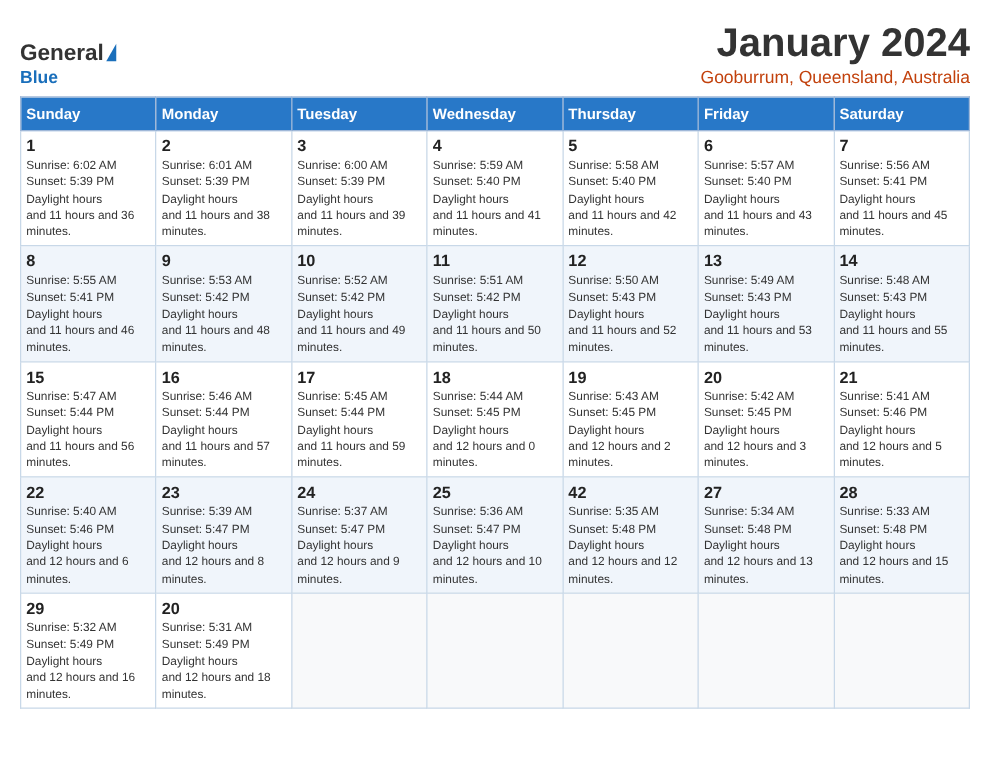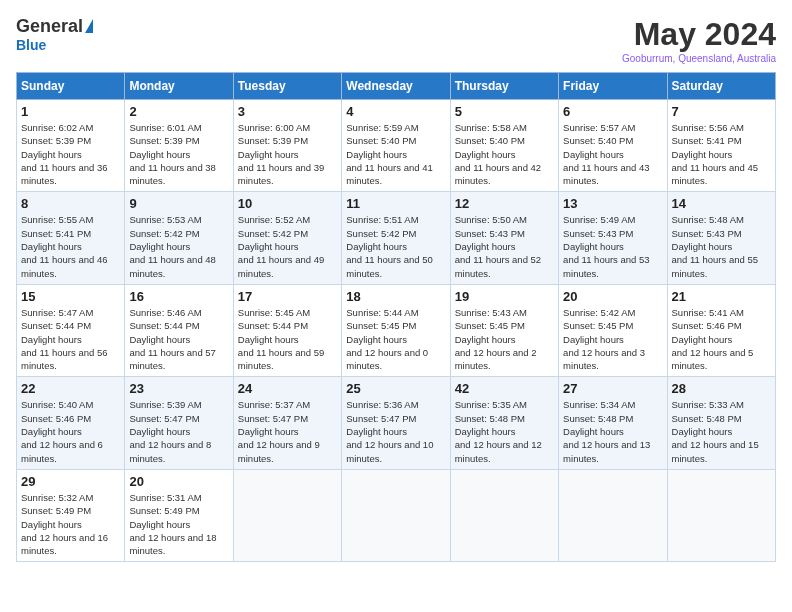--- a/index.html
+++ b/index.html
@@ -5,21 +5,21 @@
     * { box-sizing: border-box; margin: 0; padding: 0; }
     body {
       font-family: Arial, sans-serif;
       background: #fff;
       width: 792px;
       min-height: 612px;
       padding: 16px;
     }
     .header {
       display: flex;
-      align-items: flex-start;
+      align-items: flex-end;
       justify-content: space-between;
       margin-bottom: 8px;
     }
     .logo {
       display: flex;
       flex-direction: column;
       align-items: flex-start;
     }
     .logo-text {
       display: flex;
@@ -37,23 +37,23 @@
       margin-left: 2px;
       margin-bottom: 2px;
     }
     .title-block { text-align: right; }
     .title-block h1 {
       font-size: 32px;
       font-weight: bold;
       color: #333;
     }
     .title-block h2 {
-      font-size: 10px;
+      font-size: 14px;
       font-weight: normal;
-      color: #8b5cf6;
+      color: #c2410c;
     }
     .calendar {
       width: 100%;
       border-collapse: collapse;
       font-size: 10.5px;
     }
     .calendar thead th {
       background-color: #2878c8;
       color: #ffffff;
       padding: 6px 4px;
@@ -93,21 +93,21 @@
 
 <div class="header">
   <div class="logo">
     <div class="logo-text">
       <span class="logo-general">General</span>
       <span class="logo-triangle"></span>
     </div>
     <span class="logo-blue" style="font-size:14px;font-weight:bold;">Blue</span>
   </div>
   <div class="title-block">
-    <h1>May 2024</h1>
+    <h1>January 2024</h1>
     <h2>Gooburrum, Queensland, Australia</h2>
   </div>
 </div>
 
 <table class="calendar">
   <thead>
     <tr id="weekday-row">
         <th>Sunday</th>
         <th>Monday</th>
         <th>Tuesday</th>

